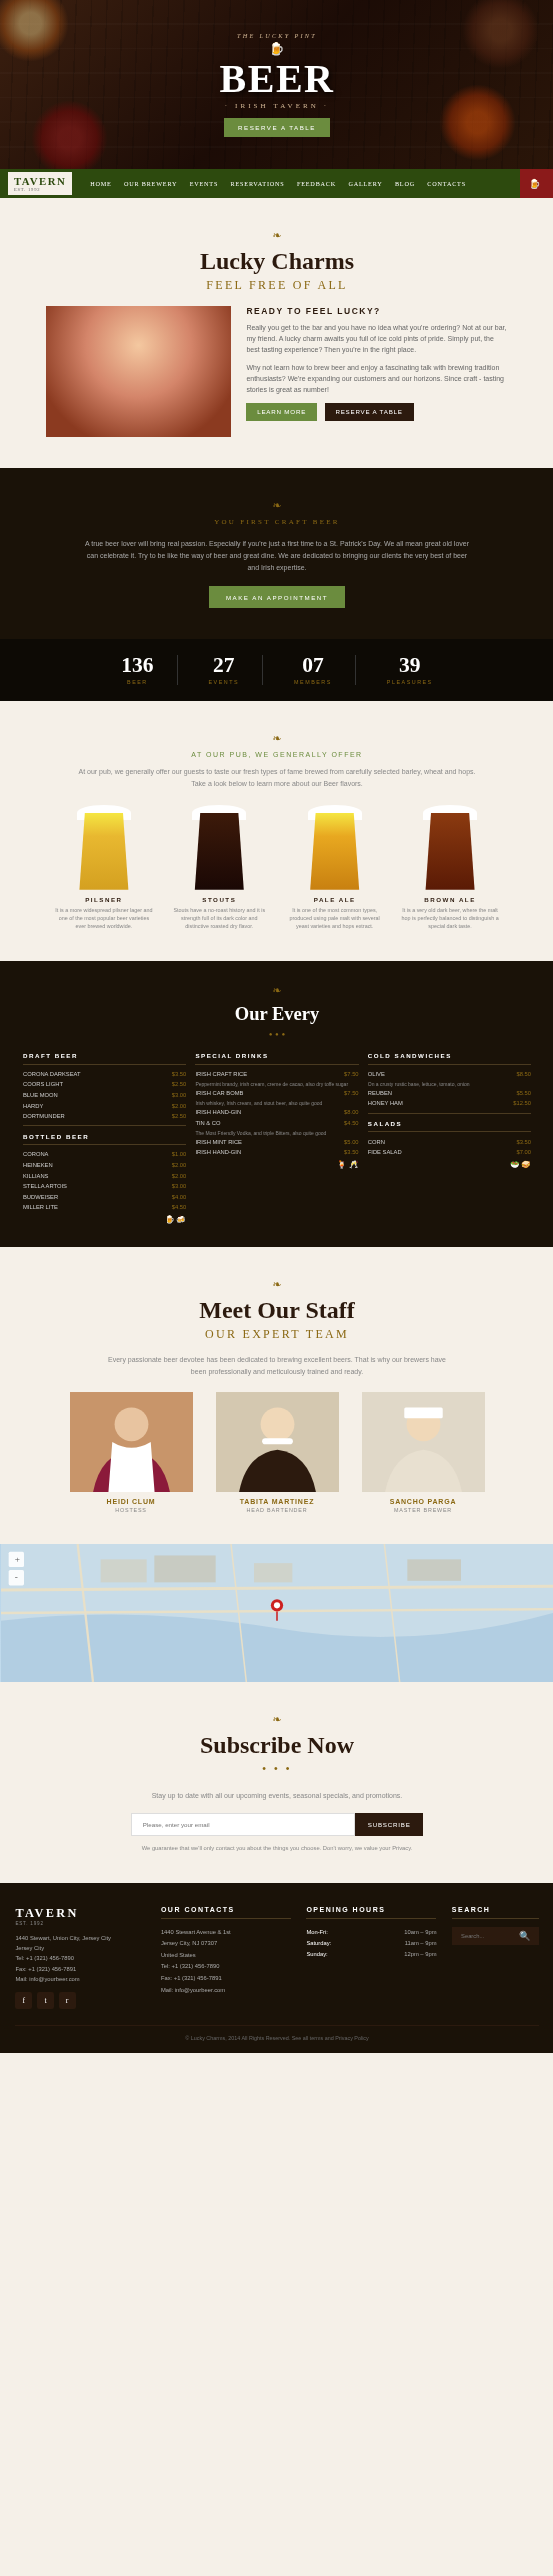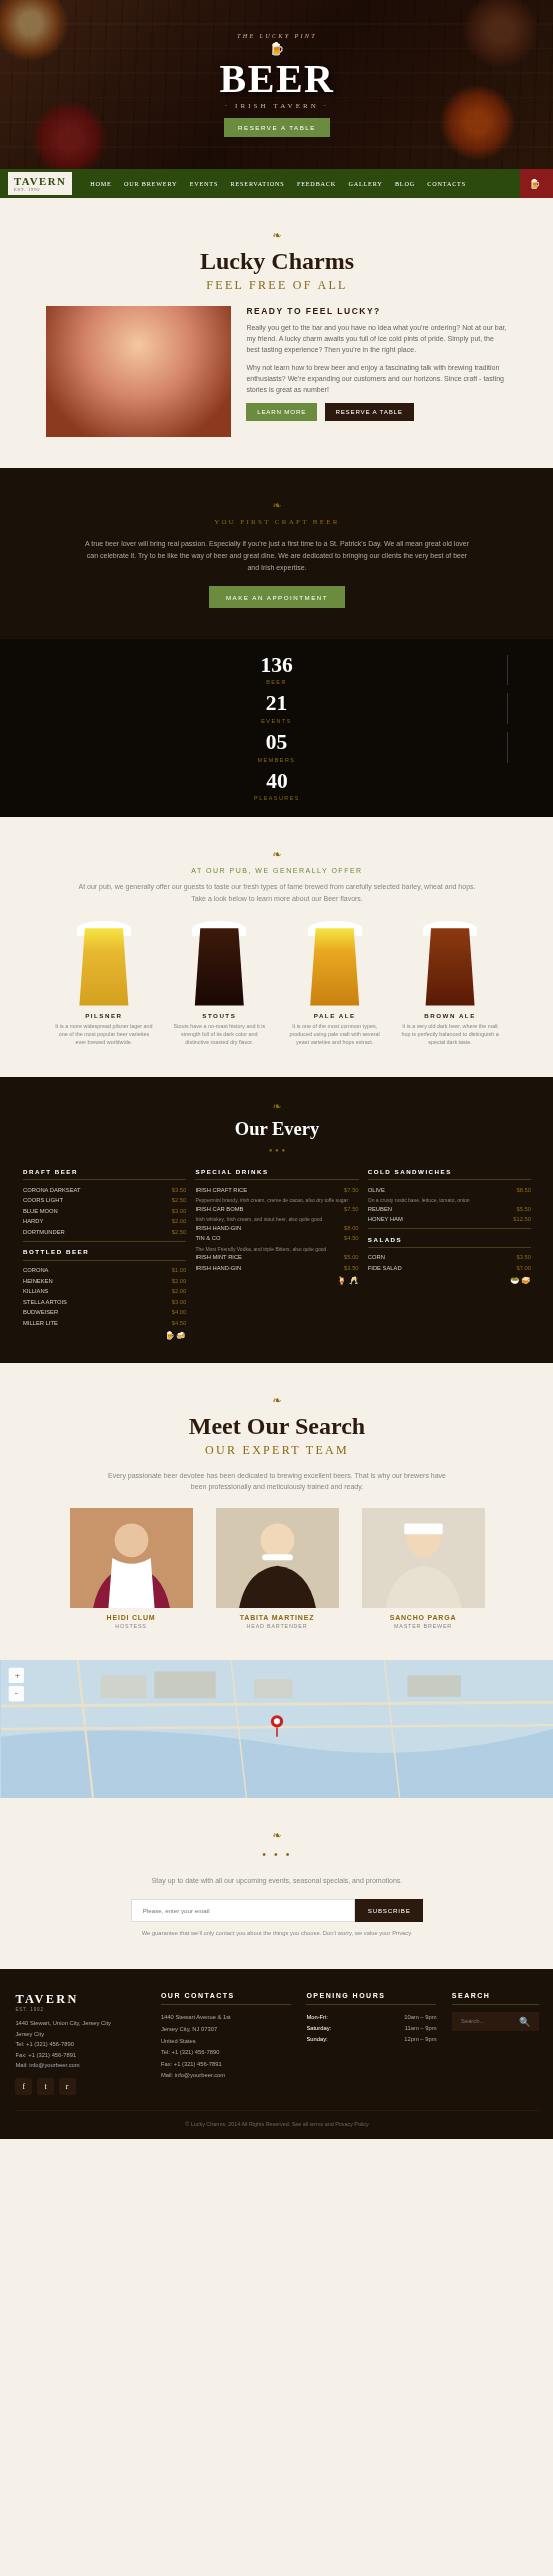--- a/index.html
+++ b/index.html
@@ -280,21 +280,20 @@
       cursor: pointer;
     }
 
     
     .stats-bar {
       background: #0d0a05;
       padding: 15.4px 46px;
       display: flex;
       justify-content: center;
       gap: 8px;
-      flex-direction: column;
     }
     .stat-item {
       text-align: center;
       padding: 0 23px;
       border-right: 0.8px solid #333;
     }
     .stat-item:last-child { border-right: none; }
     .stat-number {
       font-size: 21.5px;
       font-weight: 900;
@@ -730,29 +729,29 @@
     <button class="btn-green-lg">MAKE AN APPOINTMENT</button>
   </div>
 </div>
 
 <div class="stats-bar">
   <div class="stat-item">
     <div class="stat-number">136</div>
     <div class="stat-label">BEER</div>
   </div>
   <div class="stat-item">
-    <div class="stat-number">21</div>
+    <div class="stat-number">27</div>
     <div class="stat-label">EVENTS</div>
   </div>
   <div class="stat-item">
-    <div class="stat-number">05</div>
+    <div class="stat-number">07</div>
     <div class="stat-label">MEMBERS</div>
   </div>
   <div class="stat-item">
-    <div class="stat-number">40</div>
+    <div class="stat-number">39</div>
     <div class="stat-label">PLEASURES</div>
   </div>
 </div>
 
 <div class="section">
   <div class="divider-ornament">❧</div>
   <div class="subtitle-green">AT OUR PUB, WE GENERALLY OFFER</div>
   <p class="subtitle-desc">At our pub, we generally offer our guests to taste our fresh types of fame brewed from carefully selected barley, wheat and hops. Take a look below to learn more about our Beer flavors.</p>
   <div class="beers-content">
 
@@ -910,21 +909,21 @@
         <span class="menu-item-name">FIDE SALAD</span>
         <span class="menu-item-price">$7.00</span>
       </div>
       <div class="menu-icon-row">🥗 🥪</div>
     </div>
   </div>
 </div>
 
 <div class="staff-section">
   <div class="divider-ornament">❧</div>
-  <h2 class="section-title">Meet Our Search</h2>
+  <h2 class="section-title">Meet Our Staff</h2>
   <div class="section-subtitle">OUR EXPERT TEAM</div>
   <p style="font-size:7px; color:#888; font-family:sans-serif; max-width:339px; margin:0 auto; line-height:1.6;">Every passionate beer devotee has been dedicated to brewing excellent beers. That is why our brewers have been professionally and meticulously trained and ready.</p>
   <div class="staff-grid">
     <div class="staff-item">
       <div class="staff-photo staff-photo-1">
         
         <svg width="123" height="100" viewBox="0 0 160 130" xmlns="http://www.w3.org/2000/svg">
           <rect width="160" height="130" fill="#c8956a"></rect>
           <circle cx="80" cy="42" r="22" fill="#e8c4a0"></circle>
           <path d="M30 130 Q40 80 80 75 Q120 80 130 130Z" fill="#8b1a3a"></path>
@@ -984,20 +983,21 @@
 
     <rect x="10" y="10" width="20" height="20" fill="#fff" rx="2" opacity="0.9"></rect>
     <text x="18" y="24" font-size="12" fill="#555">+</text>
     <rect x="10" y="34" width="20" height="20" fill="#fff" rx="2" opacity="0.9"></rect>
     <text x="18" y="47" font-size="12" fill="#555">-</text>
   </svg>
 </div>
 
 <div class="subscribe-section">
   <div class="divider-ornament">❧</div>
+  <h2 class="section-title">Subscribe Now</h2>
   <div class="section-subtitle">• • •</div>
   <p style="font-size:7px; color:#888; font-family:sans-serif; max-width:308px; margin:0 auto 9.2px; line-height:1.6;">Stay up to date with all our upcoming events, seasonal specials, and promotions.</p>
   <div class="subscribe-input-row">
     <input class="subscribe-input" type="email" placeholder="Please, enter your email" style="">
     <button class="subscribe-btn">SUBSCRIBE</button>
   </div>
   <p class="subscribe-note">We guarantee that we'll only contact you about the things you choose. Don't worry, we value your Privacy.</p>
 </div>
 
 <footer class="footer">

